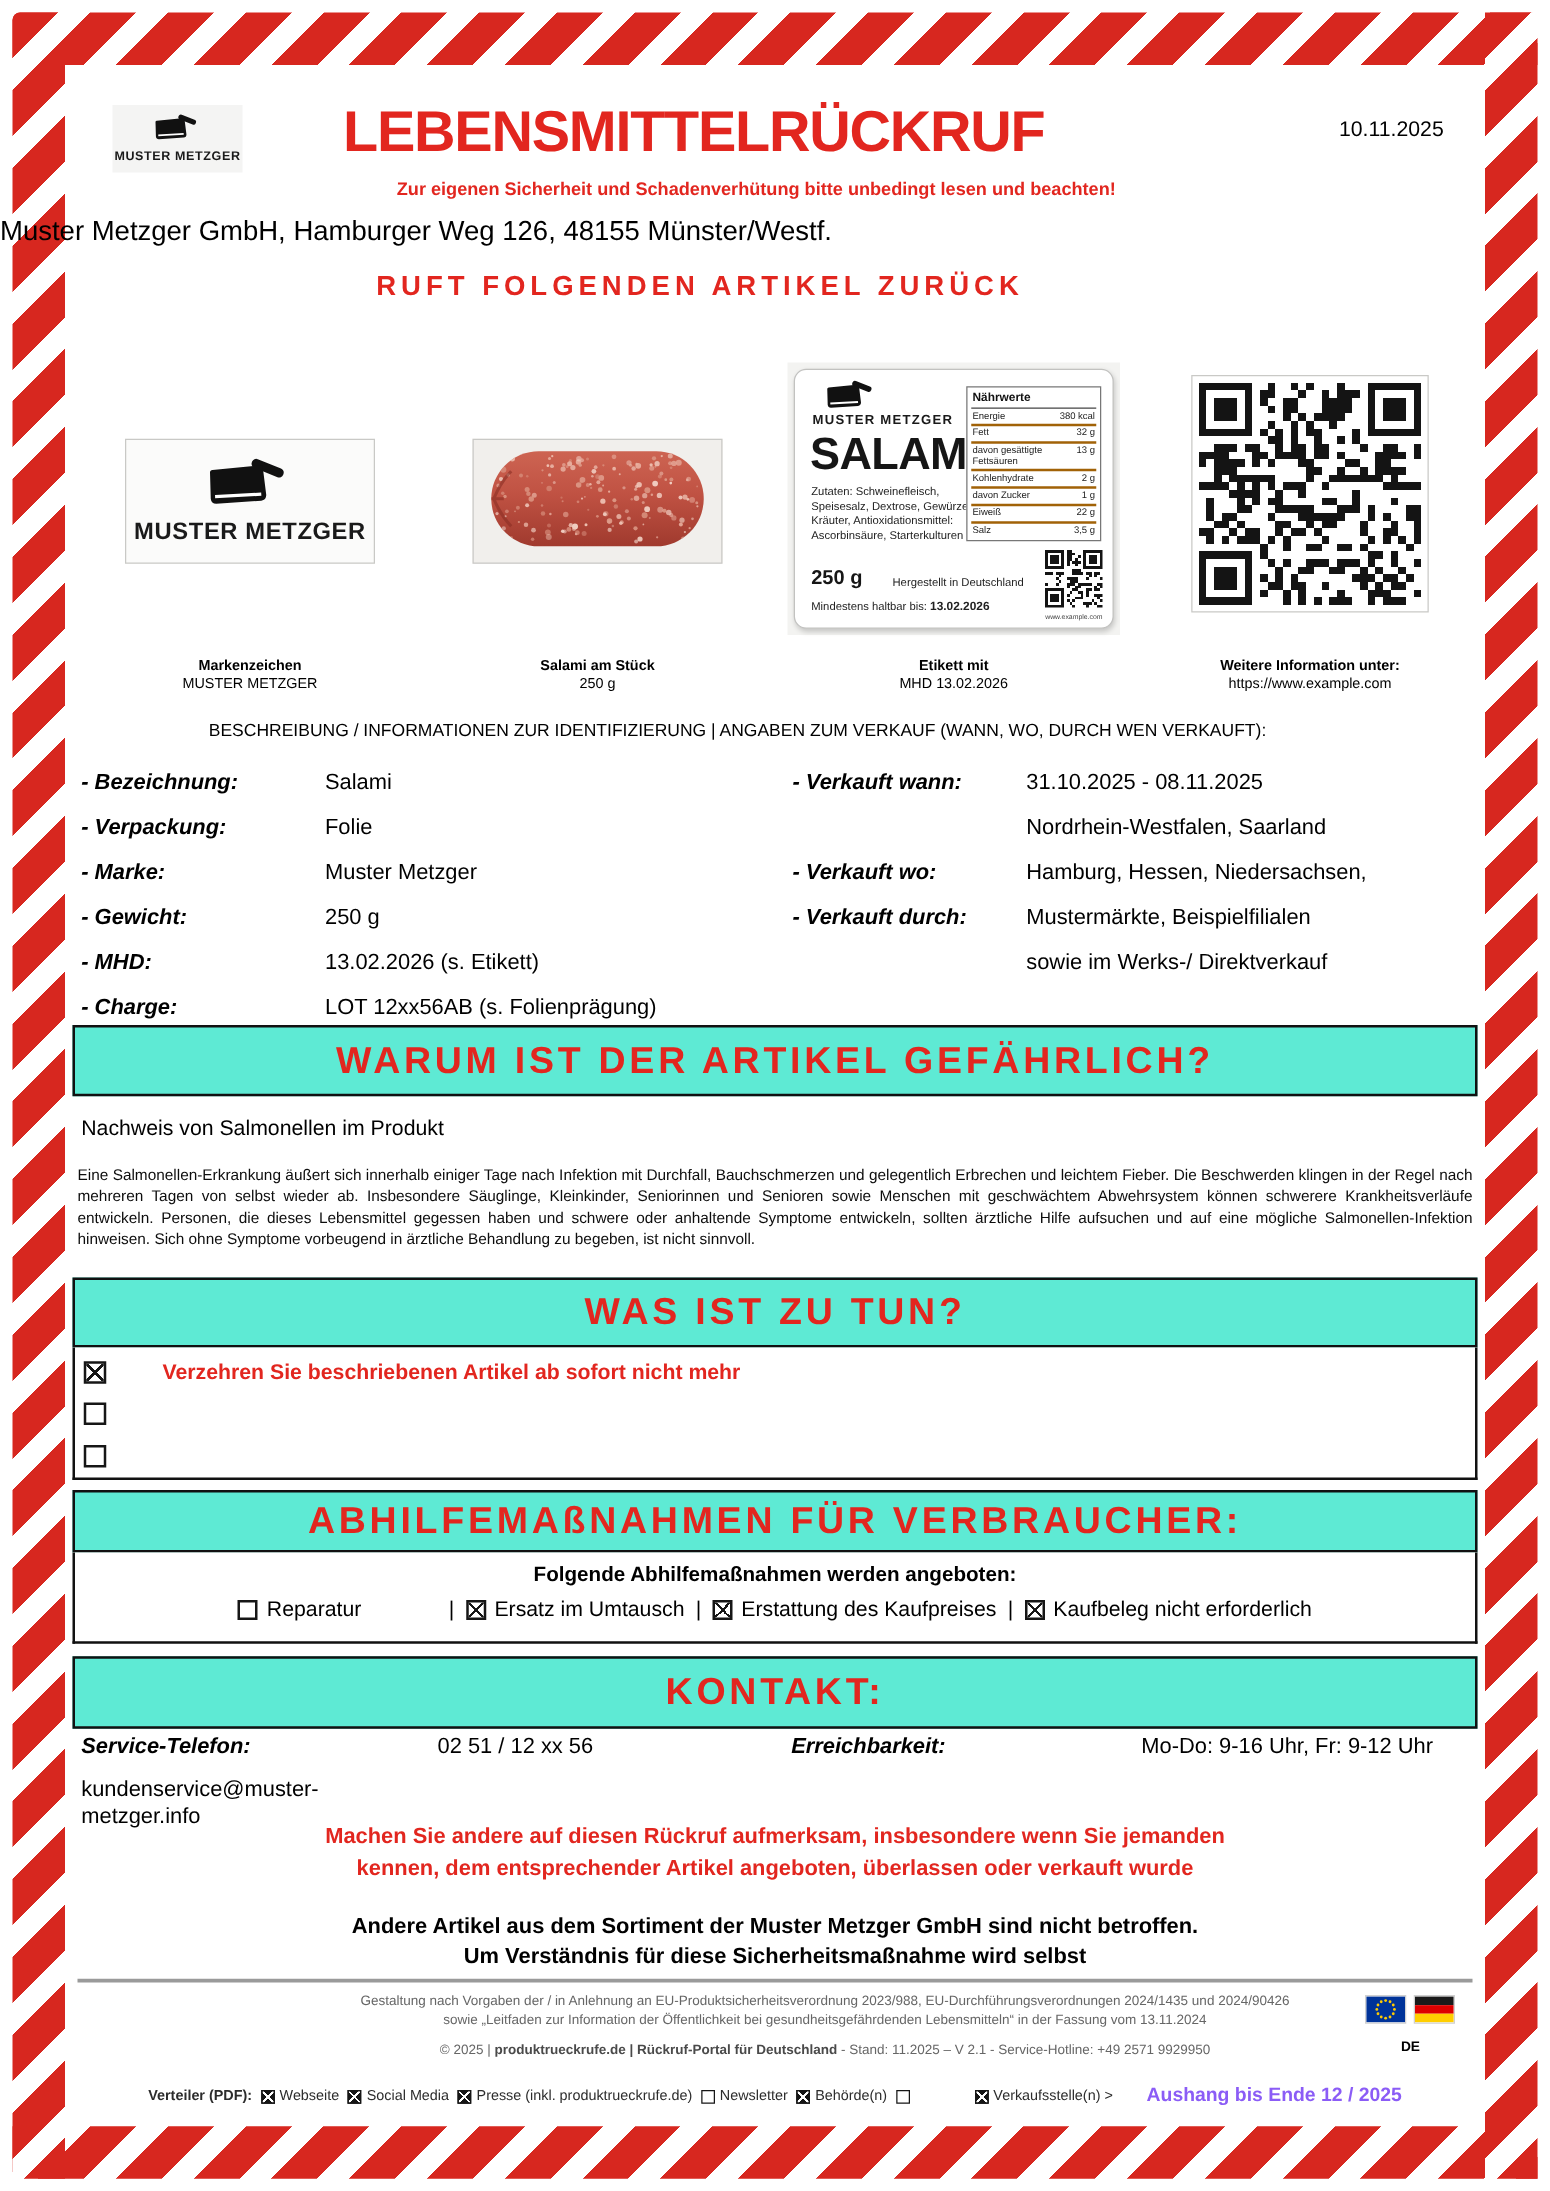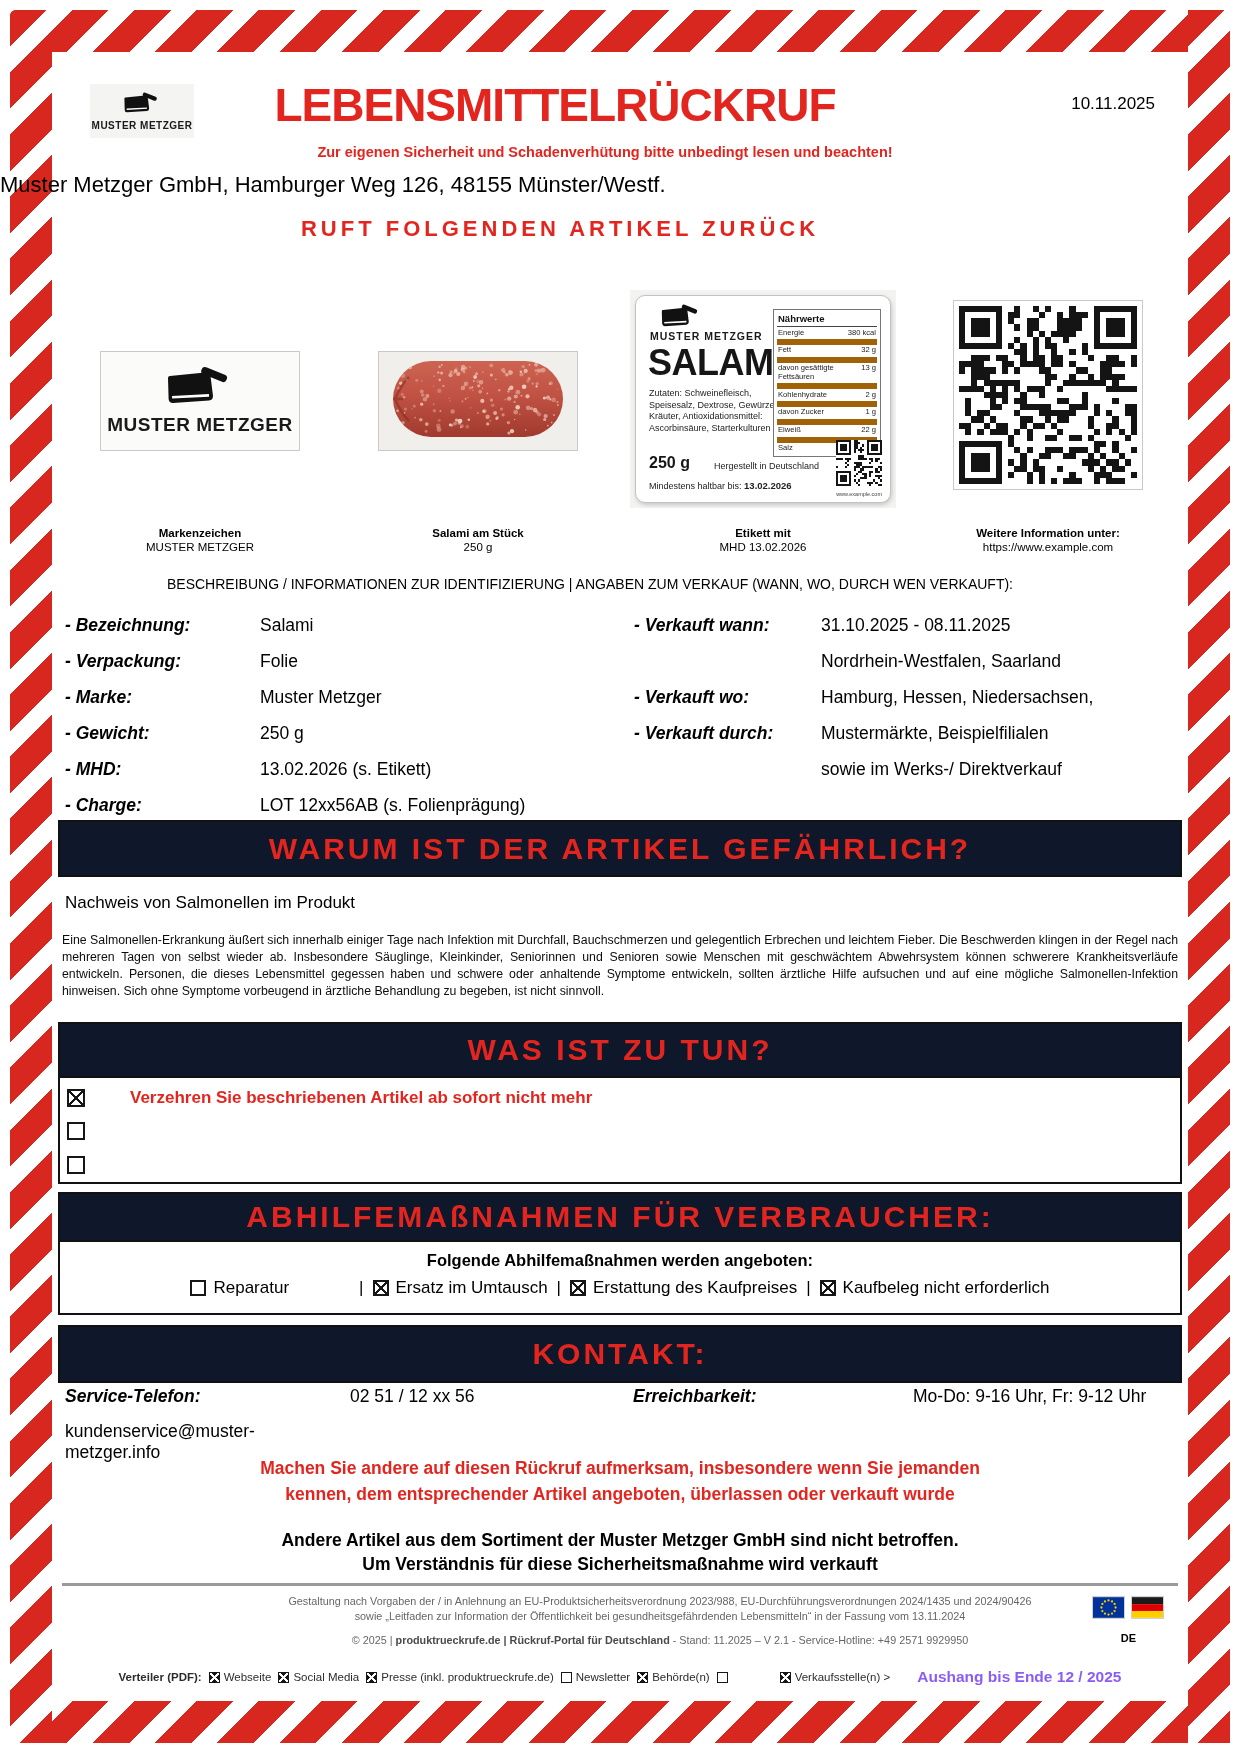--- a/index.html
+++ b/index.html
@@ -34,21 +34,21 @@
   .qr-big{ left:953px; top:300px; width:190px; height:190px; background:#fff; }
 
   
   .label{ position:absolute; inset:5px; background:#fff; border:1px solid #c2c2c0; border-radius:10px; box-shadow:1px 2px 4px rgba(0,0,0,.18); }
   .label .mini-brand{ position:absolute; left:14px; top:34px; font-size:10.5px; font-weight:bold; letter-spacing:1px; color:#1a1a1a; }
   .label .mini-cleaver{ position:absolute; left:24px; top:8px; }
   .label .product{ position:absolute; left:12px; top:46px; font-size:36px; font-weight:800; letter-spacing:-.5px; color:#161616; }
   .label .zutaten{ position:absolute; left:13px; top:92px; width:132px; font-size:9px; line-height:11.5px; color:#222; }
   .ntable{ position:absolute; right:9px; top:13px; width:108px; border:1px solid #777; background:#fff; padding:2px 3px; }
   .ntable .nh{ font-size:9.5px; font-weight:bold; color:#111; border-bottom:1px solid #444; padding:1px 1px 2px; }
-  .nrow{ display:flex; justify-content:space-between; gap:2px; font-size:7.6px; line-height:8.8px; color:#222; border-bottom:6px solid #a16207; padding:1.5px 1px; }
+  .nrow{ display:flex; justify-content:space-between; gap:2px; font-size:7.6px; line-height:8.8px; color:#222; border-bottom:2px solid #a16207; padding:1.5px 1px; }
   .nrow:last-child{ border-bottom:none; }
   .nrow .nv{ white-space:nowrap; }
   .label .weight{ position:absolute; left:13px; top:158px; font-size:16px; font-weight:bold; color:#161616; }
   .label .origin{ position:absolute; left:78px; top:165px; font-size:9px; color:#222; }
   .label .mhd{ position:absolute; left:13px; top:184px; font-size:9px; color:#222; }
   .label .mhd b{ font-size:9.5px; }
   .label .qr-mini{ position:absolute; right:8px; bottom:16px; width:46px; height:46px; }
   .label .weburl{ position:absolute; right:8px; bottom:5px; font-size:5.5px; color:#444; }
 
   
@@ -59,21 +59,21 @@
 
   
   .details{ left:65px; top:615px; width:1110px; }
   .drow{ display:flex; height:36px; align-items:flex-start; font-size:17.5px; color:#000; }
   .dlabel{ width:195px; font-weight:bold; font-style:italic; }
   .dvalue{ width:374px; }
   .dlabel2{ width:187px; font-weight:bold; font-style:italic; }
   .dvalue2{ flex:1; }
 
   
-  .banner{ left:58px; right:58px; background:#0f172a; border:2px solid #111; display:flex; align-items:center; justify-content:center; }
+  .banner{ left:58px; right:58px; background:#5eead4; border:2px solid #111; display:flex; align-items:center; justify-content:center; }
   .banner .bt{ color:var(--red); font-weight:bold; font-size:30px; letter-spacing:3px; }
   .sect-box{ left:58px; right:58px; border:2px solid #111; border-top:none; background:#fff; }
 
   .finding{ left:65px; top:893px; font-size:17px; color:#000; }
   .para{ left:62px; right:62px; top:932px; font-size:12.3px; line-height:17px; text-align:justify; color:#0d0d0d; }
 
   
   .cb{ display:inline-block; width:18px; height:18px; border:2px solid #161616; background:#fff; flex:0 0 auto; }
   .cb.checked{ background-image:linear-gradient(45deg,transparent 45%,#161616 45% 55%,transparent 55%),linear-gradient(-45deg,transparent 45%,#161616 45% 55%,transparent 55%); }
   .cb.small{ width:16px; height:16px; }
@@ -920,21 +920,21 @@
   <div class="abs c-row" style="top:1421px">
     <span class="c-value">kundenservice@muster-metzger.info</span>
   </div>
 
   <div class="abs notice-red">
     <div>Machen Sie andere auf diesen Rückruf aufmerksam, insbesondere wenn Sie jemanden</div>
     <div>kennen, dem entsprechender Artikel angeboten, überlassen oder verkauft wurde</div>
   </div>
   <div class="abs notice-black">
     <div>Andere Artikel aus dem Sortiment der Muster Metzger GmbH sind nicht betroffen.</div>
-    <div>Um Verständnis für diese Sicherheitsmaßnahme wird verkauft</div>
+    <div>Um Verständnis für diese Sicherheitsmaßnahme wird selbst</div>
   </div>
 
   <div class="abs divider"></div>
 
   <div class="abs legal">
     <div>Gestaltung nach Vorgaben der / in Anlehnung an EU-Produktsicherheitsverordnung 2023/988, EU-Durchführungsverordnungen 2024/1435 und 2024/90426</div>
     <div>sowie „Leitfaden zur Information der Öffentlichkeit bei gesundheitsgefährdenden Lebensmitteln“ in der Fassung vom 13.11.2024</div>
   </div>
   <div class="abs copyline">
     <span>© 2025 | </span><b>produktrueckrufe.de | Rückruf-Portal für Deutschland</b><span> - Stand: 11.2025 – V 2.1 - Service-Hotline: +49 2571 9929950</span>

